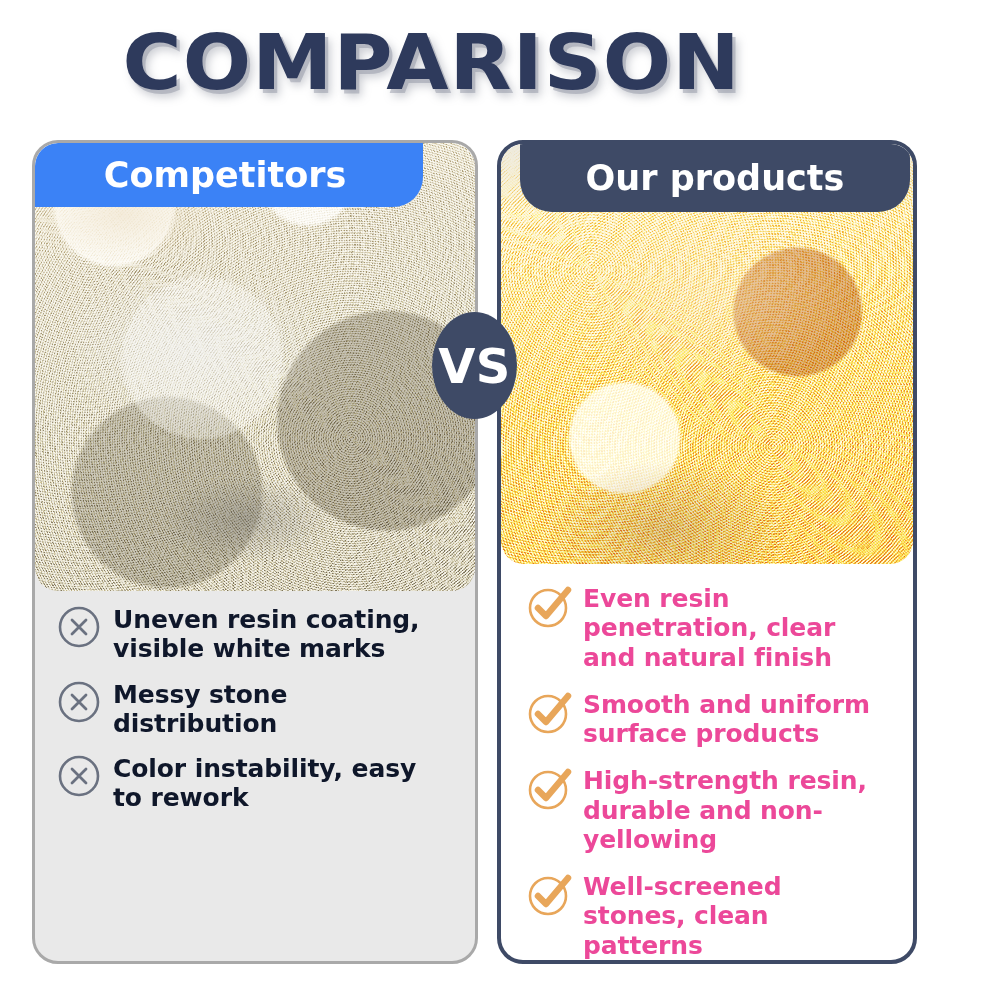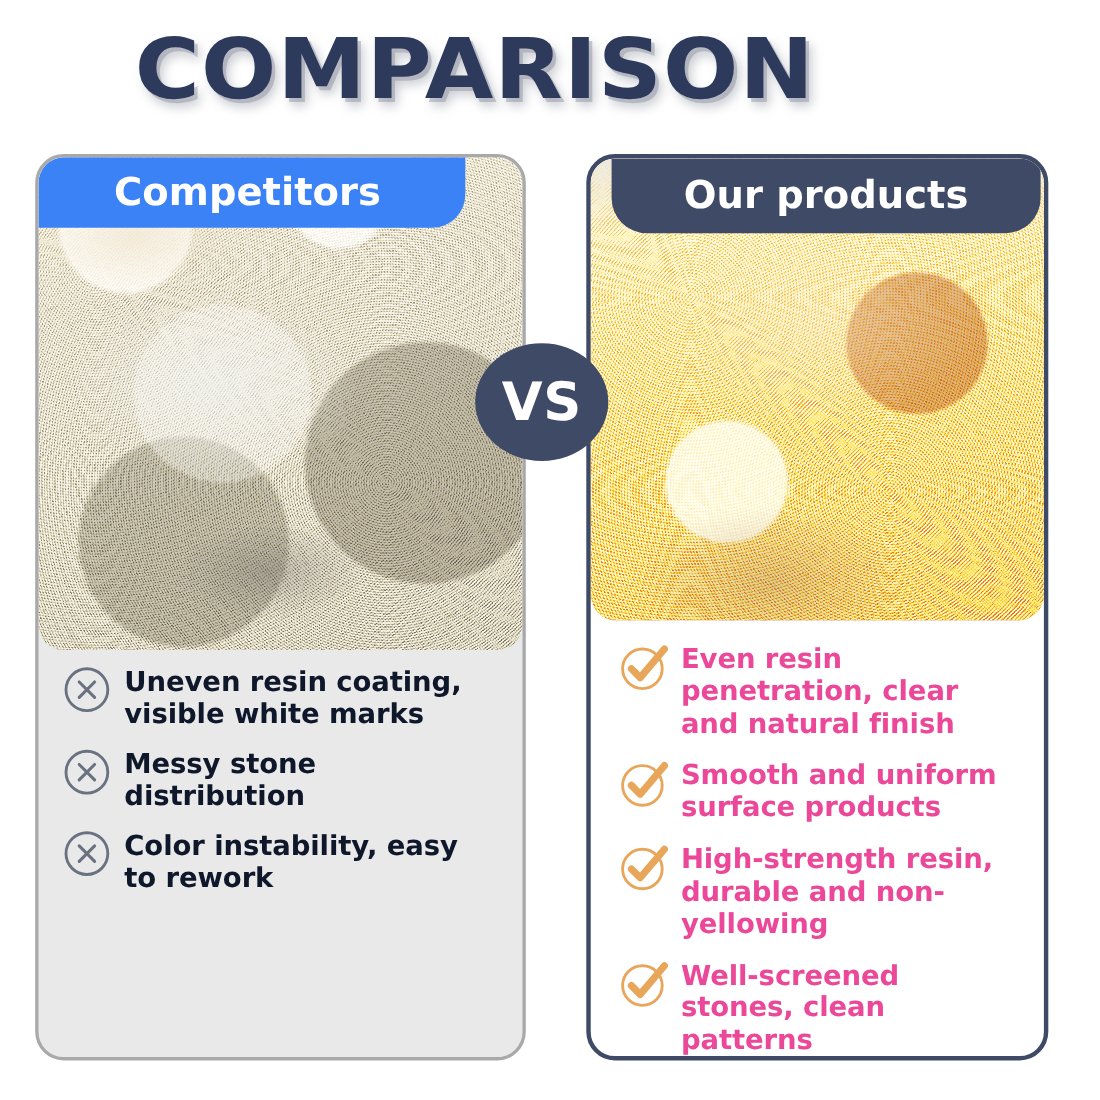--- a/index.html
+++ b/index.html
@@ -52,21 +52,20 @@
     left: 32px;
     width: 446px;
     background: #e9e9e9;
     border: 3px solid #a9a9a9;
   }
   .card-right {
     left: 497px;
     width: 420px;
     background: #ffffff;
     border: 4px solid #3e4a66;
-    margin-left: 36px;
   }
 
   
   .photo {
     position: absolute;
     left: 0;
     top: 0;
     width: 100%;
     height: 448px;
     border-radius: 23px;
@@ -157,21 +156,21 @@
     border-bottom-right-radius: 32px;
     border-top-right-radius: 14px;
     font-size: 35px;
   }
 
   
   .vs-circle {
     position: absolute;
     left: 432px;
     top: 312px;
-    width: 121px;
+    width: 85px;
     height: 107px;
     border-radius: 50%;
     background: #3e4a66;
     display: flex;
     align-items: center;
     justify-content: center;
     color: #ffffff;
     font-family: "DejaVu Sans", sans-serif;
     font-weight: 700;
     font-size: 48px;

